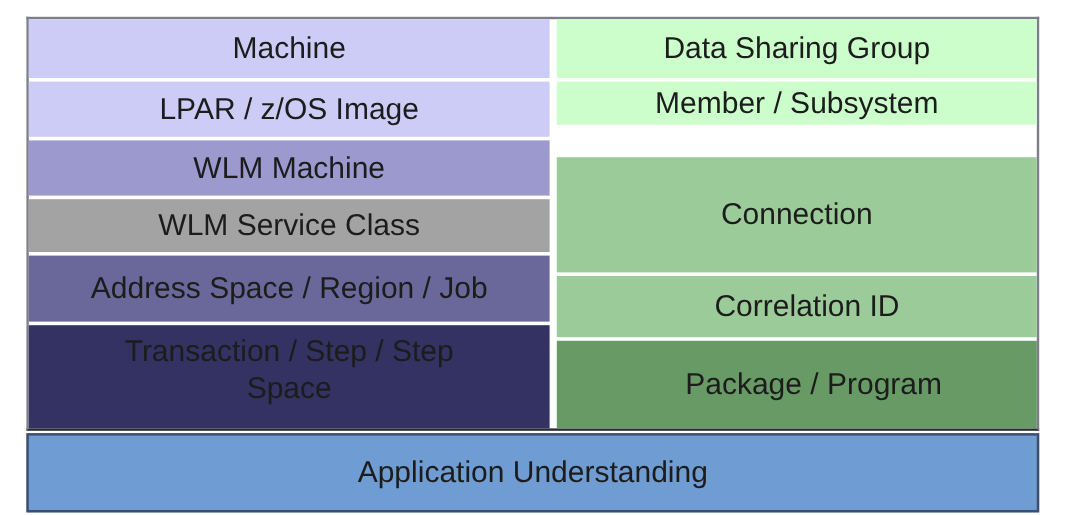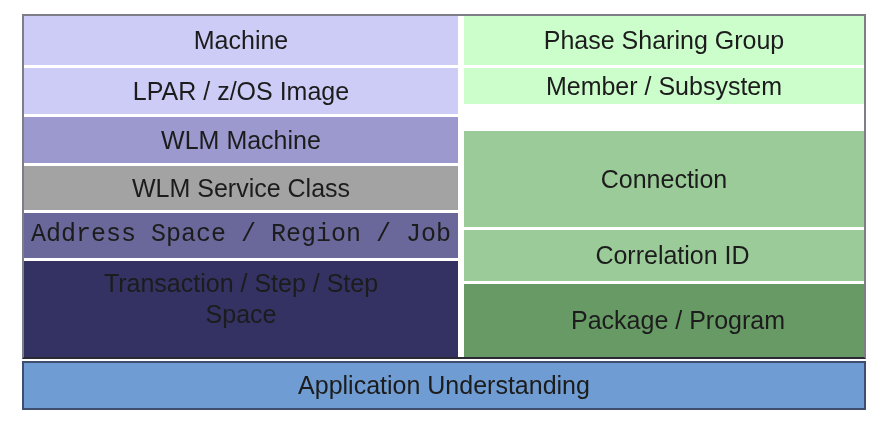--- a/index.html
+++ b/index.html
@@ -43,38 +43,38 @@
     text-align: center;
     font-size: 25px;
     line-height: 1.22;
     overflow: hidden;
   }
   
   .col-left .box:nth-child(1) { height: 49px; }
   .col-left .box:nth-child(2) { height: 46px; }
   .col-left .box:nth-child(3) { height: 46px; }
   .col-left .box:nth-child(4) { height: 44px; }
-  .col-left .box:nth-child(5) { height: 45px; font-family: Liberation Mono, monospace; }
+  .col-left .box:nth-child(5) { height: 55px; }
   .col-left .box:nth-child(6) {
     flex: 1;
     align-items: flex-start;
     padding: 7px 45px 0 45px;
   }
   
   .col-right .box:nth-child(1) { height: 49px; }
   .col-right .box:nth-child(2) { height: 36px; }
   .col-right .box:nth-child(3) { height: 96px; }
   .col-right .box:nth-child(4) { height: 51px; padding-left: 17px; }
   .col-right .box:nth-child(5) { flex: 1; padding-left: 28px; }
   .footer-bar {
     position: absolute;
     left: 22px;
     top: 361px;
     width: 844px;
-    height: 49px;
+    height: 66px;
     box-sizing: border-box;
     border: 2px solid #3f4e6e;
     display: flex;
     align-items: center;
     justify-content: center;
     font-size: 25px;
   }
 </style>
 </head>
 <body>
@@ -86,21 +86,21 @@
     <div class="col col-left">
       <div class="box" style="background-color: rgb(205, 204, 246);">Machine</div>
       <div class="box" style="background-color: rgb(205, 204, 246);">LPAR / z/OS Image</div>
       <div class="box" style="background-color: rgb(155, 153, 206);">WLM Machine</div>
       <div class="box" style="background-color: #a3a3a3;">WLM Service Class</div>
       <div class="box" style="background-color: rgb(106, 104, 155);">Address Space / Region / Job</div>
       <div class="box" style="background-color: rgb(51, 50, 99);">Transaction / Step / Step Space</div>
     </div>
 
     <div class="col col-right">
-      <div class="box" style="background-color: rgb(204, 254, 204);">Phase Sharing Group</div>
+      <div class="box" style="background-color: rgb(204, 254, 204);">Data Sharing Group</div>
       <div class="box" style="background-color: rgb(204, 254, 204);">Member / Subsystem</div>
       <div class="box" style="background-color: rgb(155, 203, 152); margin-top: 24px;">Connection</div>
       <div class="box" style="background-color: rgb(155, 203, 152);">Correlation ID</div>
       <div class="box" style="background-color: rgb(104, 154, 102);">Package / Program</div>
     </div>
 
   </div>
 
   <div class="footer-bar" style="background-color: rgb(111, 156, 210);">Application Understanding</div>
 

